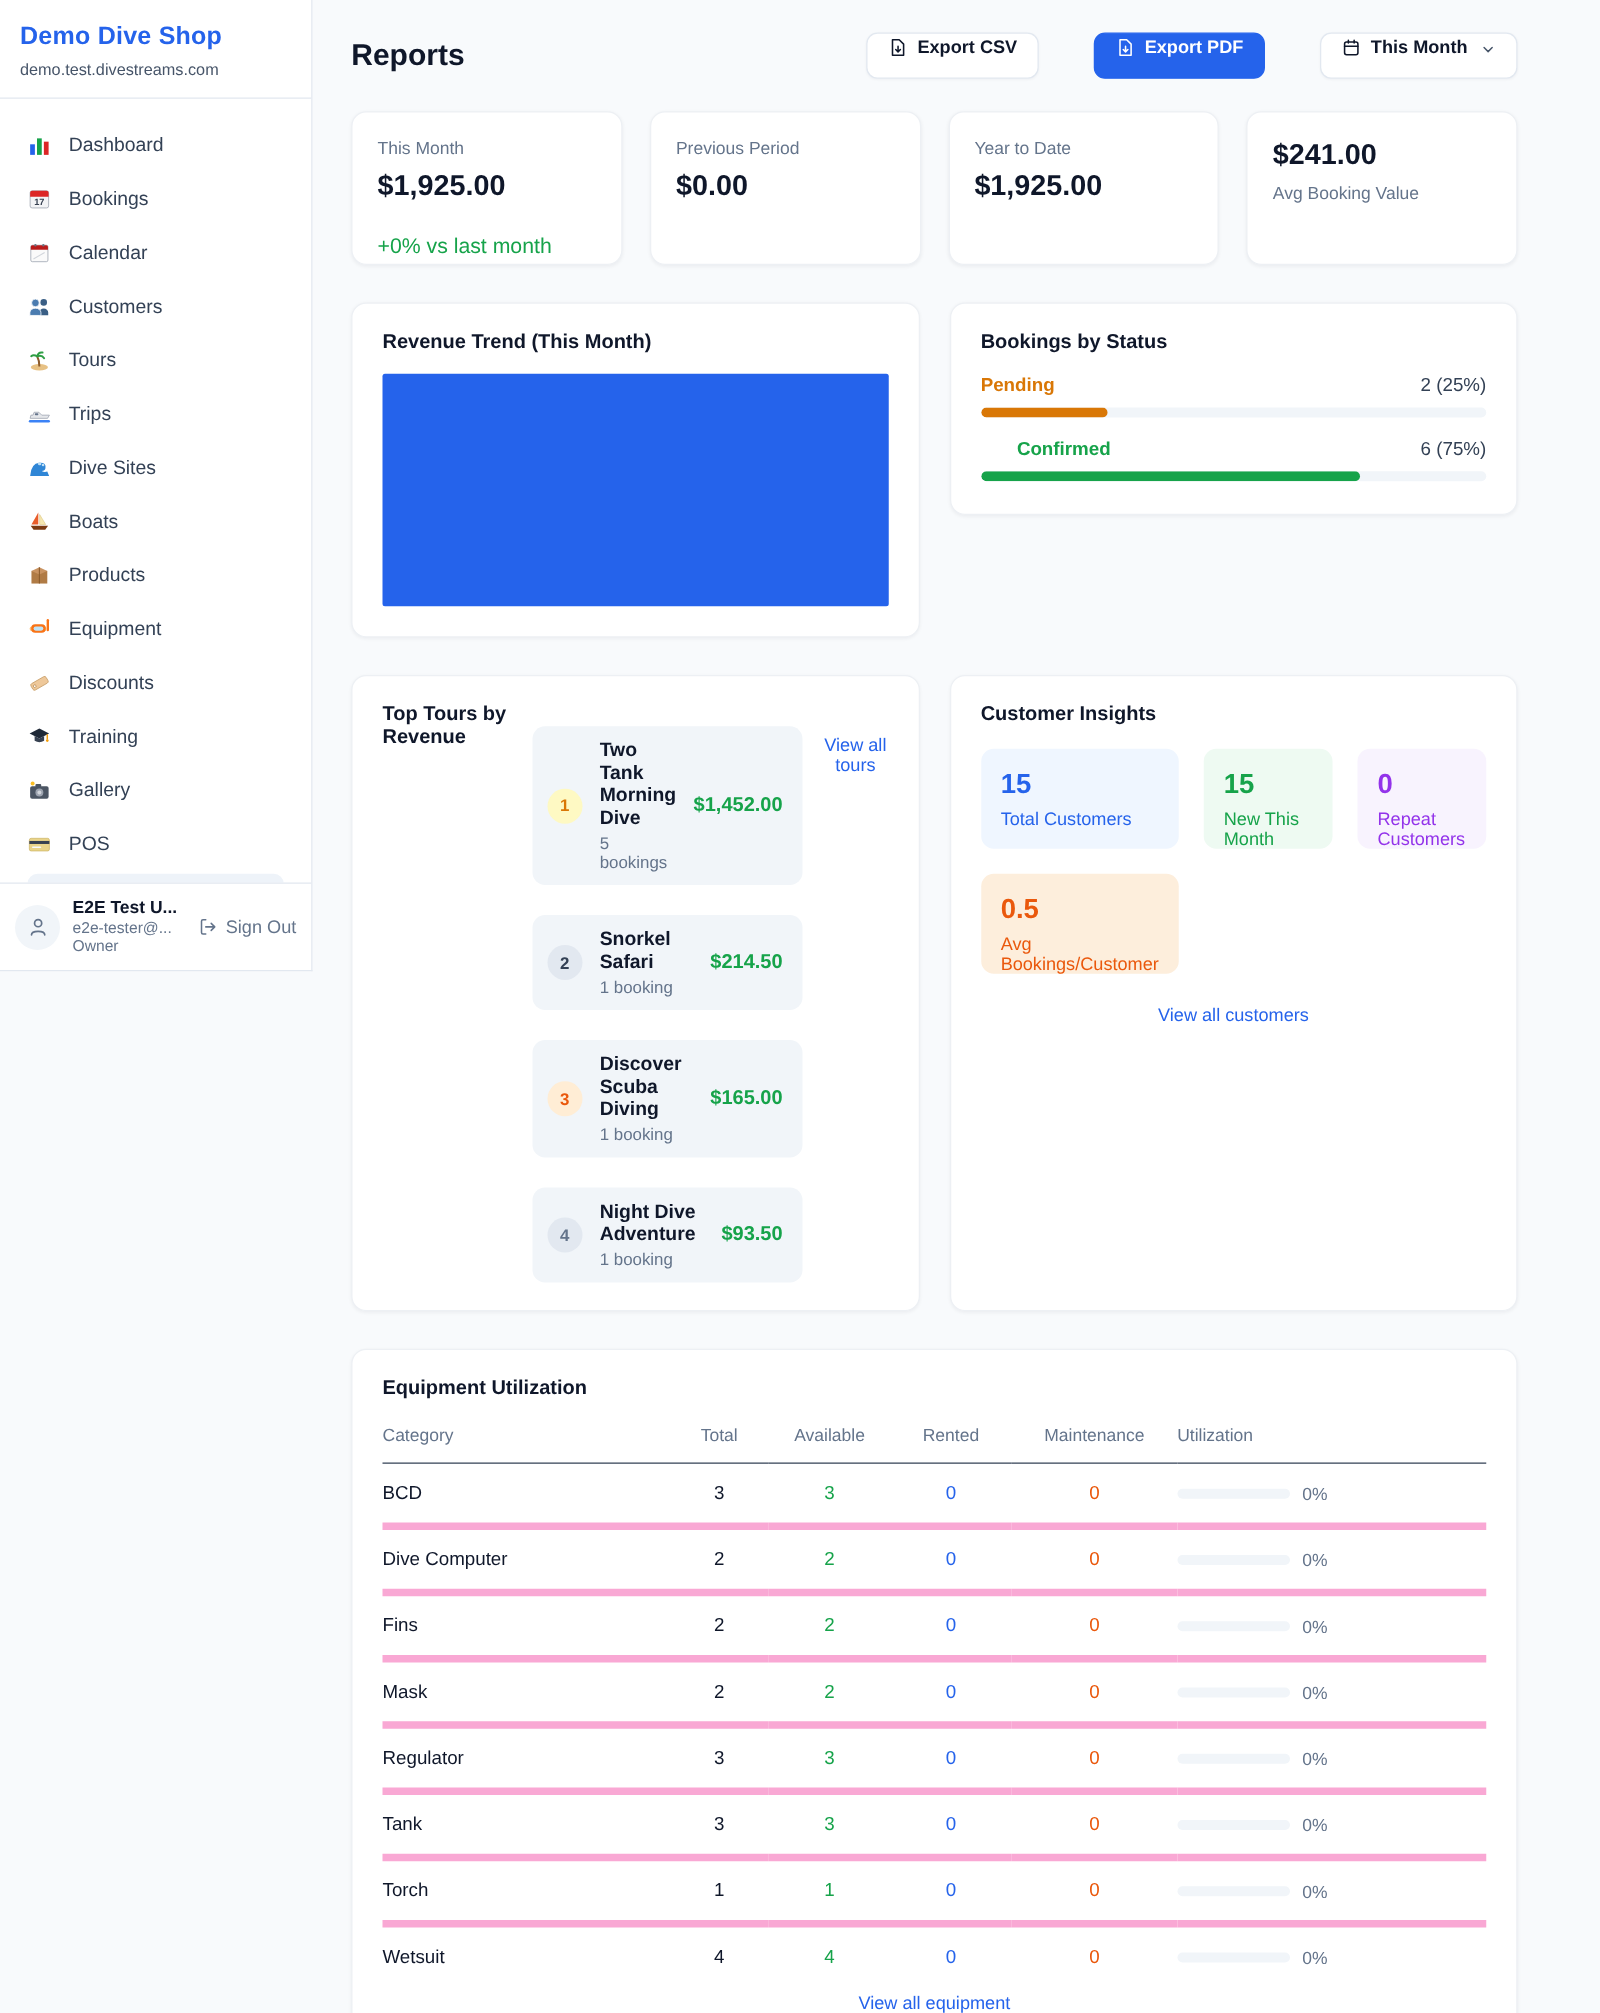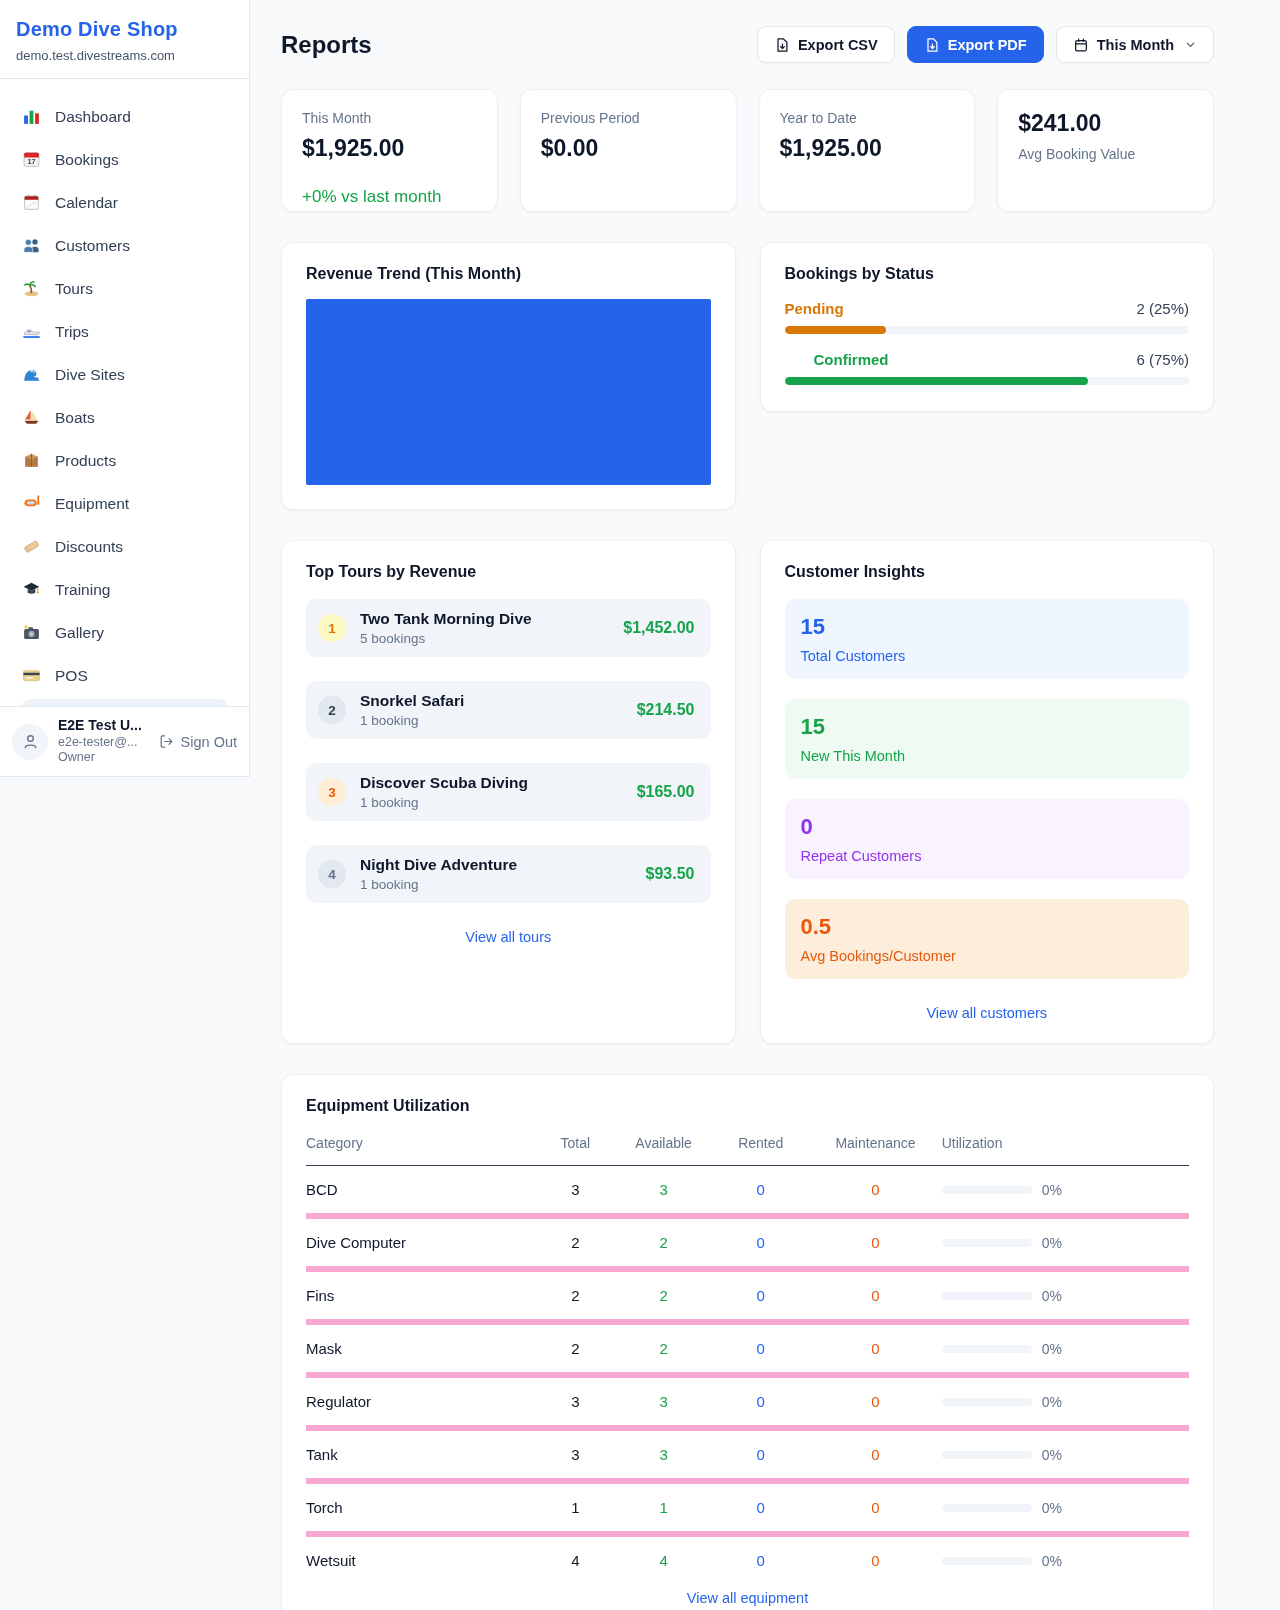--- a/index.html
+++ b/index.html
@@ -28,23 +28,23 @@
   .user-email, .user-role { font-size:12.5px; color:#64748b; }
   .signout { margin-left:auto; display:flex; align-items:flex-end; gap:6px;
     color:#64748b; font-size:14.5px; cursor:pointer; white-space:nowrap; }
 
   
   .main { margin-left:250px; padding:26px 66px 40px 31px; }
   .header-row { display:flex; align-items:center; justify-content:space-between;
     margin-bottom:26px; }
   .page-title { font-size:24px; font-weight:800; }
   .actions { display:flex; gap:12px; }
-  .btn { display:inline-flex; align-items:center; gap:8px; padding:0 16px; height:37px;
+  .btn { display:inline-flex; align-items:flex-end; gap:8px; padding:16px 16px; height:37px;
     border-radius:9px; font-size:14.5px; font-weight:600; cursor:pointer;
-    font-family:"Liberation Sans", sans-serif; }
+    font-family:"Liberation Sans", sans-serif;margin-left:32px; }
   .btn-outline { background:#fff; border:1px solid #e2e8f0; color:#0f172a;
     box-shadow:0 1px 2px rgba(15,23,42,.04); }
   .btn-primary { background:#2563eb; border:1px solid #2563eb; color:#fff; }
   .chev { margin-left:2px; }
 
   .card { background:#fff; border:1px solid #edf0f4; border-radius:12px;
     box-shadow:0 1px 3px rgba(15,23,42,.05); }
   .card-title { font-size:16px; font-weight:700; }
 
   .stats-grid { display:grid; grid-template-columns:repeat(4,1fr); gap:22px;
@@ -67,38 +67,38 @@
   .status-label.pending { color:#d97706; }
   .status-label.confirmed { color:#16a34a;margin-left:29px; }
   .status-count { font-size:15px; color:#334155; }
   .track { height:8px; background:#f1f5f9; border-radius:4px; margin-top:9px;
     overflow:hidden; }
   .fill { height:8px; border-radius:4px; }
   .fill.pending { background:#d97706; }
   .fill.confirmed { background:#16a34a; }
 
   .row3 { display:grid; grid-template-columns:1fr 1fr; gap:24px; margin-bottom:30px; }
-  .tours-card { padding:22px 24px; display:flex; flex-direction:column; }
+  .tours-card { padding:22px 24px; display:flex; flex-direction:row;gap:16px; }
   .tour-list { display:flex; flex-direction:column; gap:24px; margin-top:18px; }
   .tour-row { background:#f1f5f9; border-radius:10px; padding:11px 16px 11px 12px;
     display:flex; align-items:center; gap:14px; }
   .rank { width:28px; height:28px; border-radius:50%; display:flex; align-items:center;
     justify-content:center; font-size:13.5px; font-weight:700; flex-shrink:0; }
   .rank.r1 { background:#fef9c3; color:#d97706; }
   .rank.r2 { background:#e2e8f0; color:#334155; }
   .rank.r3 { background:#ffedd5; color:#ea580c; }
   .rank.r4 { background:#e2e8f0; color:#64748b; }
   .tour-name { font-size:15.5px; font-weight:700; }
   .tour-sub { font-size:13.5px; color:#64748b; margin-top:3px; }
   .tour-amount { margin-left:auto; color:#16a34a; font-size:16px; font-weight:800; }
   .card-link { display:block; margin-top:26px; text-align:center; color:#2563eb;
     font-size:14.5px; cursor:pointer; text-decoration:none; }
 
   .insights-card { padding:22px 24px; }
-  .tiles { display:grid; grid-template-columns:1fr; gap:20px; margin-top:18px; }
+  .tiles { display:grid; grid-template-columns:1fr 1fr 1fr; gap:20px; margin-top:18px; }
   .tile { border-radius:10px; padding:15px 16px; height:80px; }
   .tile-value { font-size:22px; font-weight:800; }
   .tile-label { font-size:14.5px; margin-top:8px; }
   .tile.blue   { background:#eff6ff; } .tile.blue .tile-value,.tile.blue .tile-label { color:#2563eb; }
   .tile.green  { background:#eefaf2; } .tile.green .tile-value,.tile.green .tile-label { color:#16a34a; }
   .tile.purple { background:#f8f3fe; } .tile.purple .tile-value,.tile.purple .tile-label { color:#9333ea; }
   .tile.orange { background:#fdeedc; } .tile.orange .tile-value,.tile.orange .tile-label { color:#ea580c; }
 
   .equip-card { padding:22px 24px 16px; }
   table { width:100%; border-collapse:collapse; margin-top:12px; }

